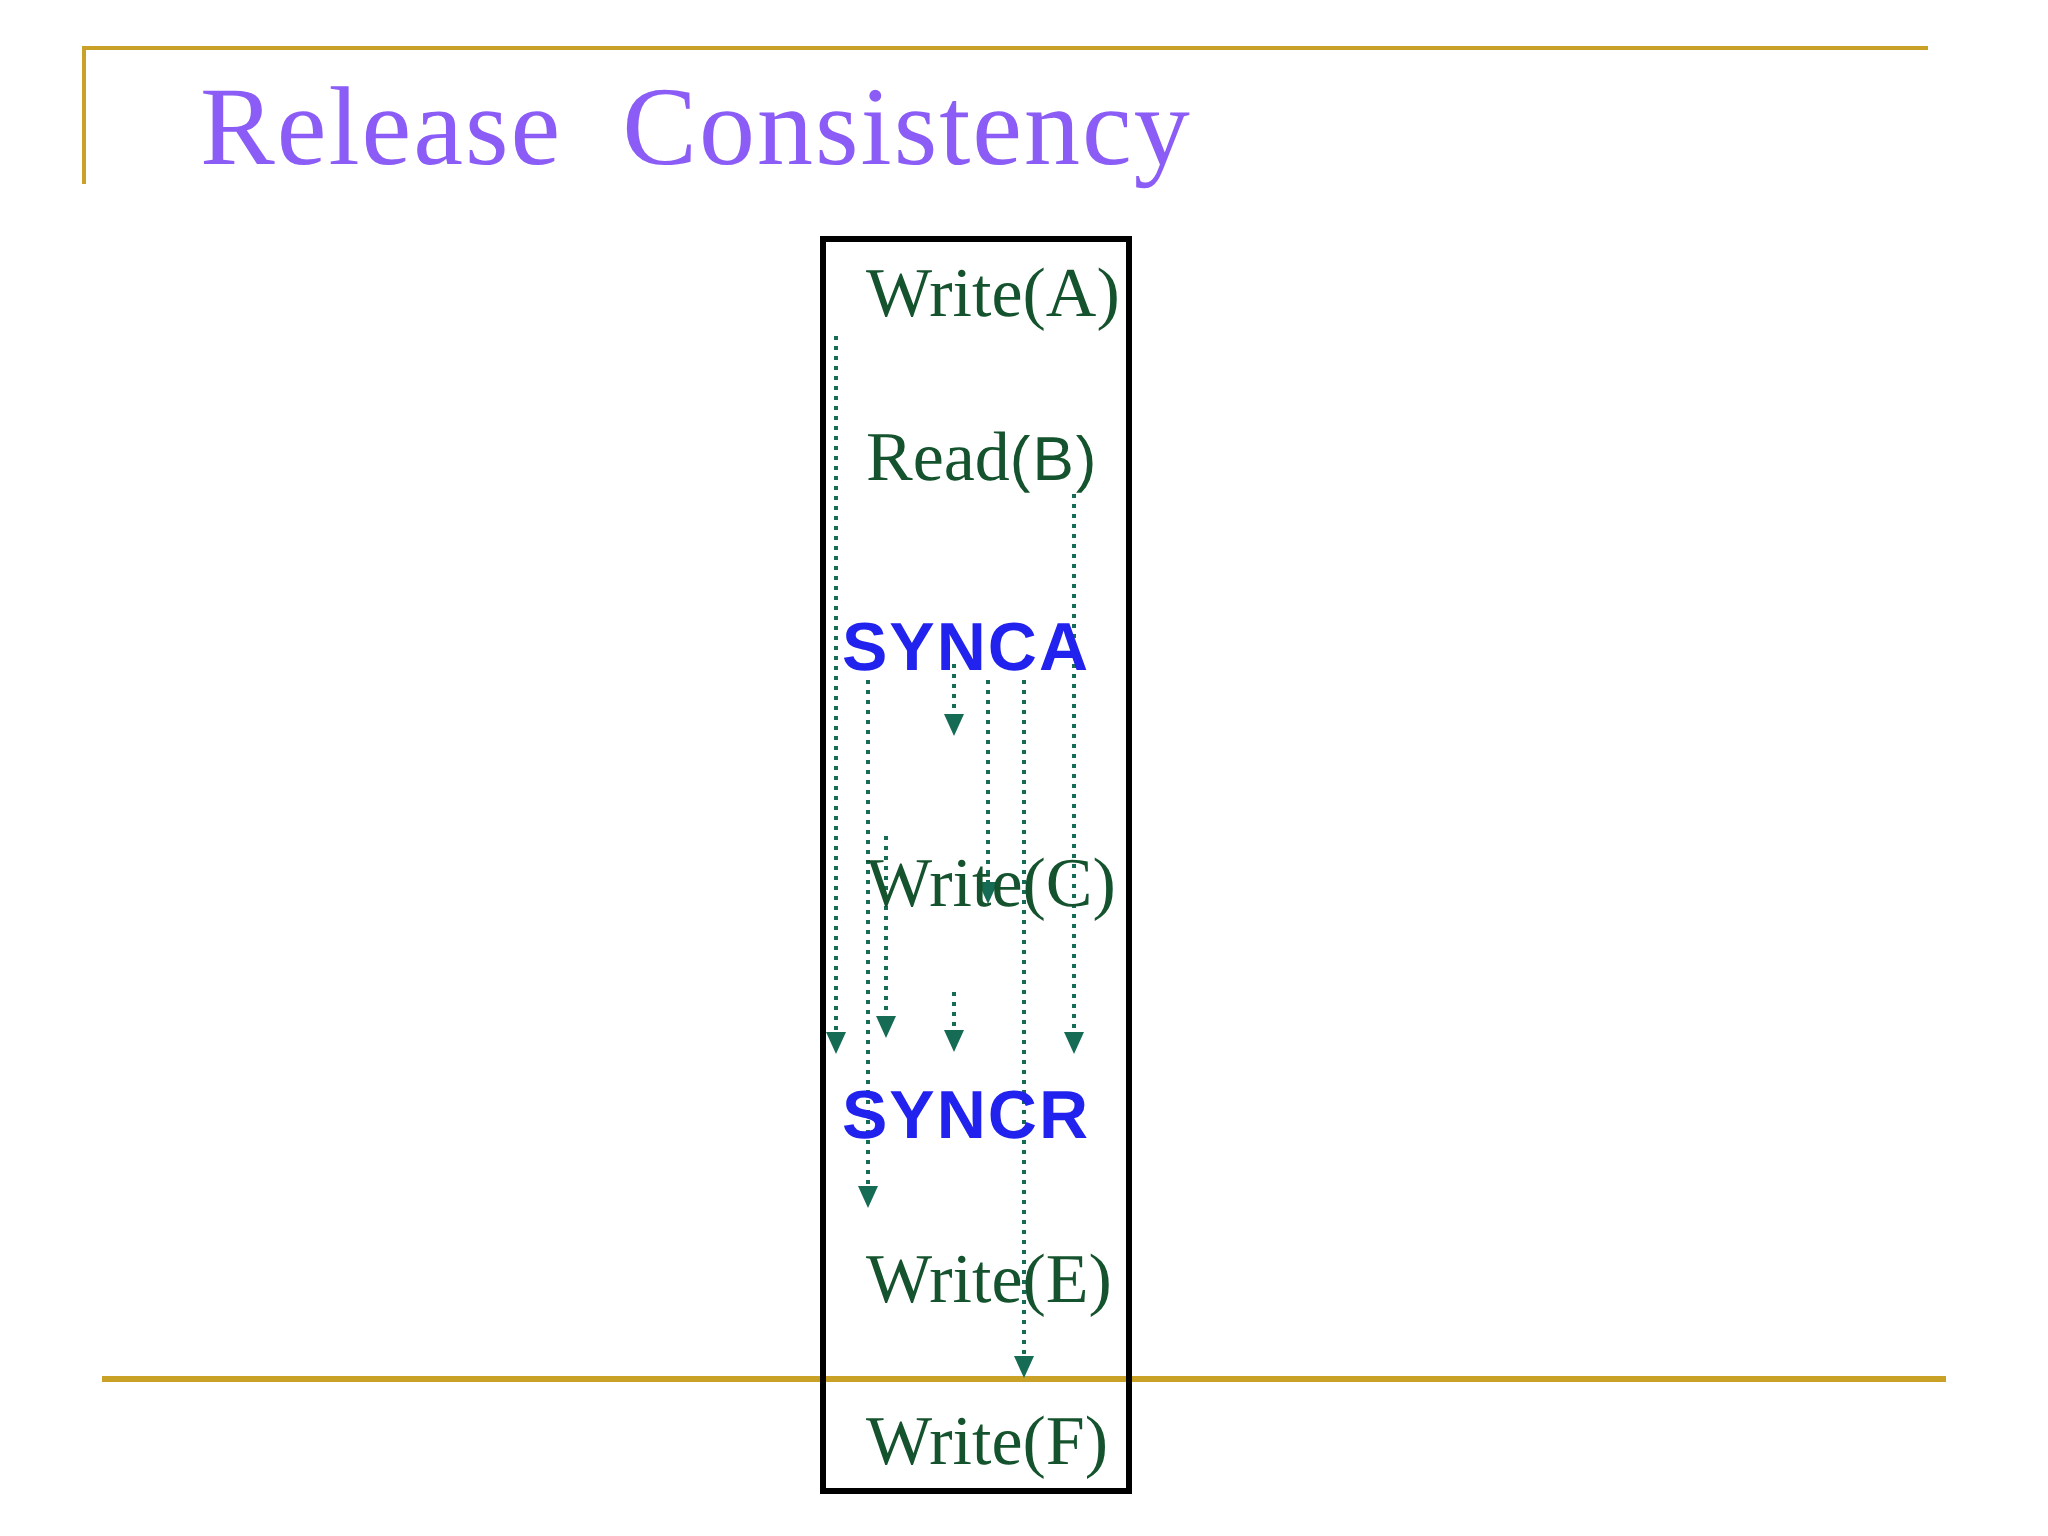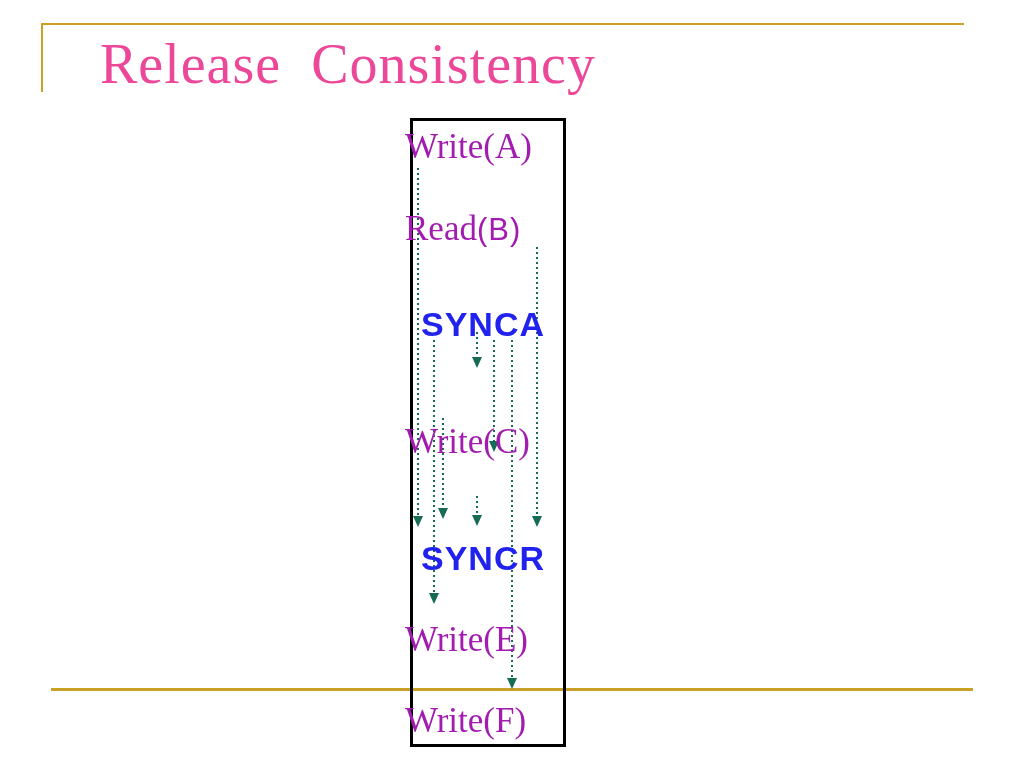--- a/index.html
+++ b/index.html
@@ -6,29 +6,29 @@
   #stage{
     position:relative;width:1024px;height:768px;background:#ffffff;
     overflow:hidden;font-family:"Liberation Serif", serif;
   }
   .accent{position:absolute;background:#C9A127;}
   #top-rule-h{left:42px;top:23px;width:922px;height:2px;}
   #top-rule-v{left:41px;top:23px;width:2px;height:69px;}
   #footer-rule{left:51px;top:688px;width:922px;height:3px;z-index:1;}
   #slide-title{
     position:absolute;left:100px;top:32px;z-index:4;
-    font-size:56px;color:#ec4899;white-space:pre;letter-spacing:1px;
+    font-size:56px;color:#8b5cf6;white-space:pre;letter-spacing:1px;
   }
   #sequence-box{
     position:absolute;left:410px;top:118px;width:150px;height:623px;
     border:3px solid #000000;background:transparent;z-index:2;
   }
   .op-row{
-    position:absolute;left:405px;height:44px;line-height:44px;z-index:4;
-    font-size:35px;color:#a21caf;white-space:nowrap;
+    position:absolute;left:433px;height:44px;line-height:44px;z-index:4;
+    font-size:35px;color:#14532d;white-space:nowrap;
   }
   .op-row .alt-font{
     font-family:"Liberation Sans", sans-serif;font-size:31px;letter-spacing:1px;
   }
   .sync-row{
     position:absolute;left:421px;height:44px;line-height:44px;z-index:4;
     font-family:"Liberation Sans", sans-serif;font-weight:bold;
     font-size:34px;color:#2222EE;letter-spacing:1px;white-space:nowrap;
   }
   #row-write-a{top:125px;}

